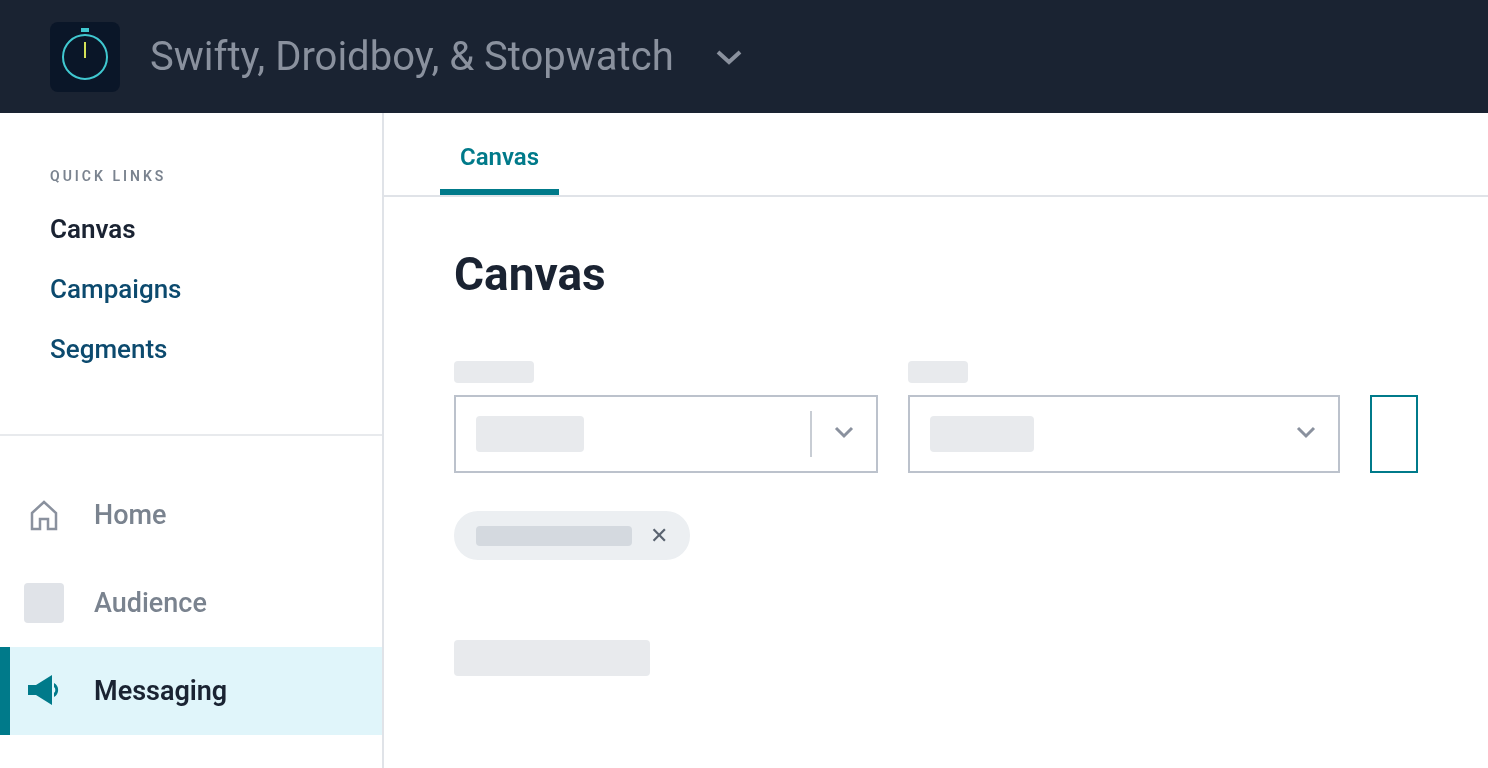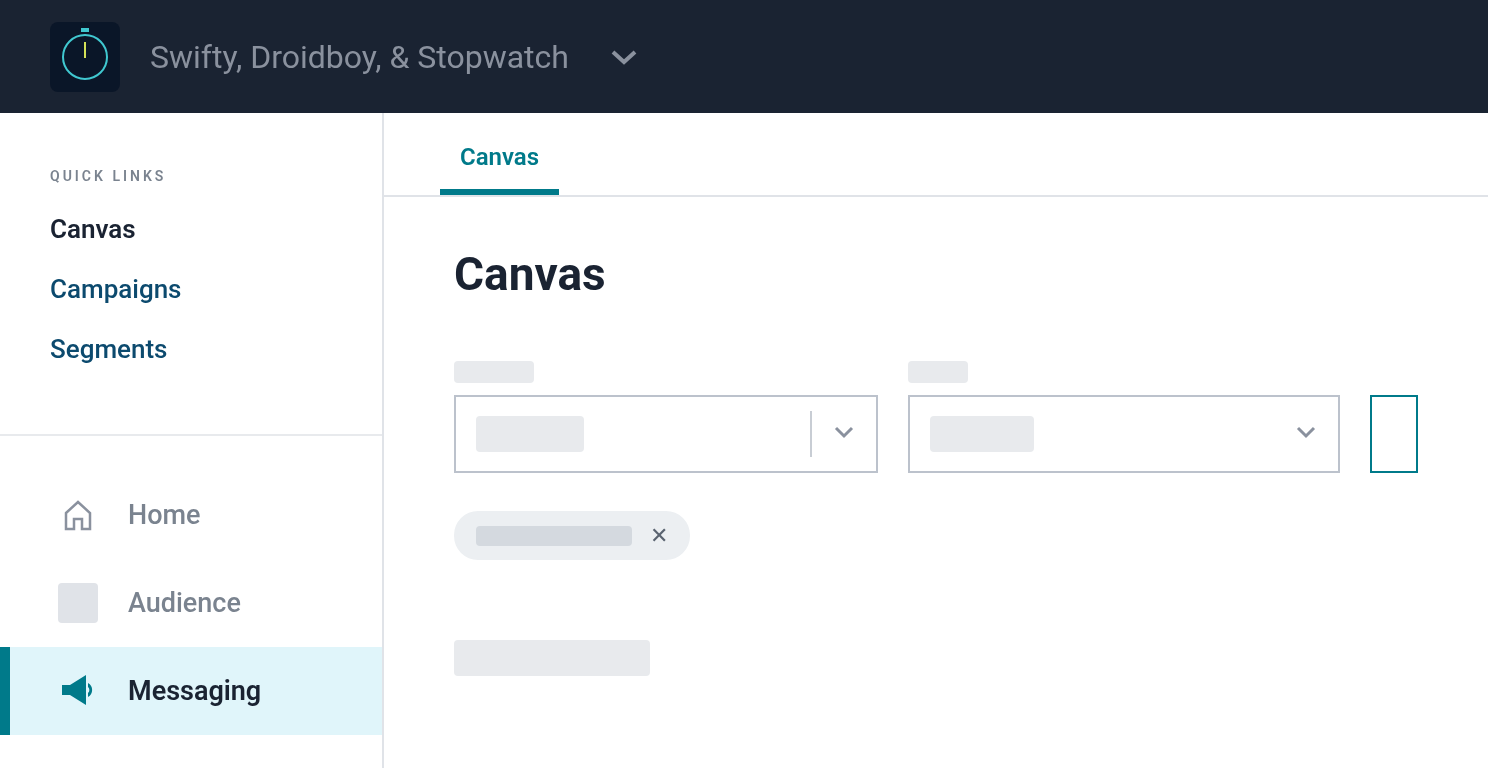--- a/index.html
+++ b/index.html
@@ -54,21 +54,21 @@
       position: absolute;
       top: 6px;
       left: 50%;
       transform: translateX(-50%);
       width: 2px;
       height: 16px;
       background: #d4e157;
     }
     .workspace-title {
       color: #8a919e;
-      font-size: 32px;
+      font-size: 40px;
       font-weight: 400;
     }
     .chevron-down {
       width: 30px;
       height: 30px;
       display: flex;
       align-items: center;
       justify-content: center;
       margin-left: 10px;
     }
@@ -111,21 +111,21 @@
     }
     .quick-link.inactive {
       color: #0c4a6e;
     }
     .nav-section {
       padding-top: 35px;
     }
     .nav-item {
       display: flex;
       align-items: center;
-      padding: 24px 58px;
+      padding: 24px 24px;
       gap: 30px;
       cursor: pointer;
       position: relative;
     }
     .nav-item.active {
       background: #e0f5fa;
     }
     .nav-item.active::before {
       content: '';
       position: absolute;

